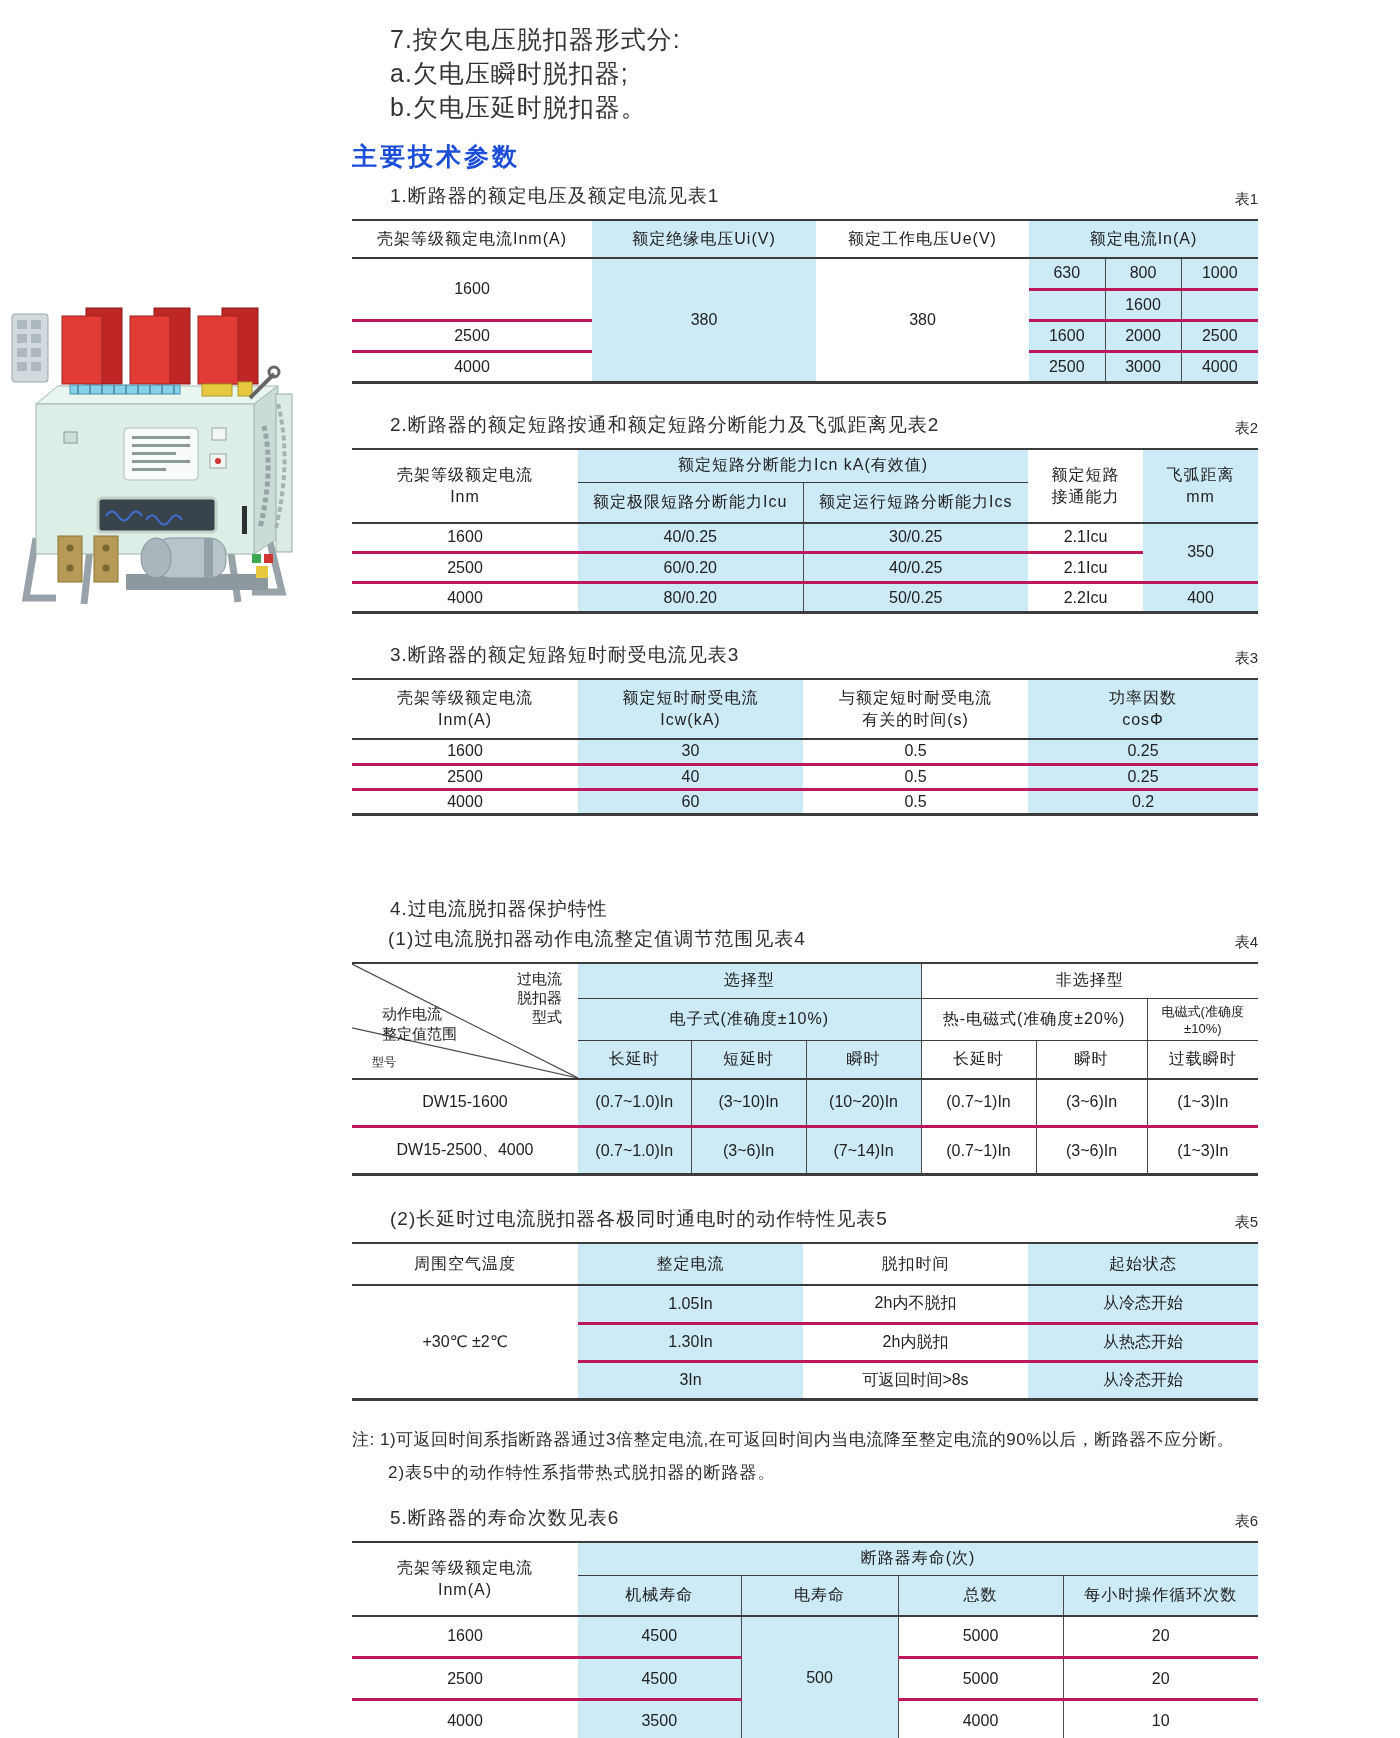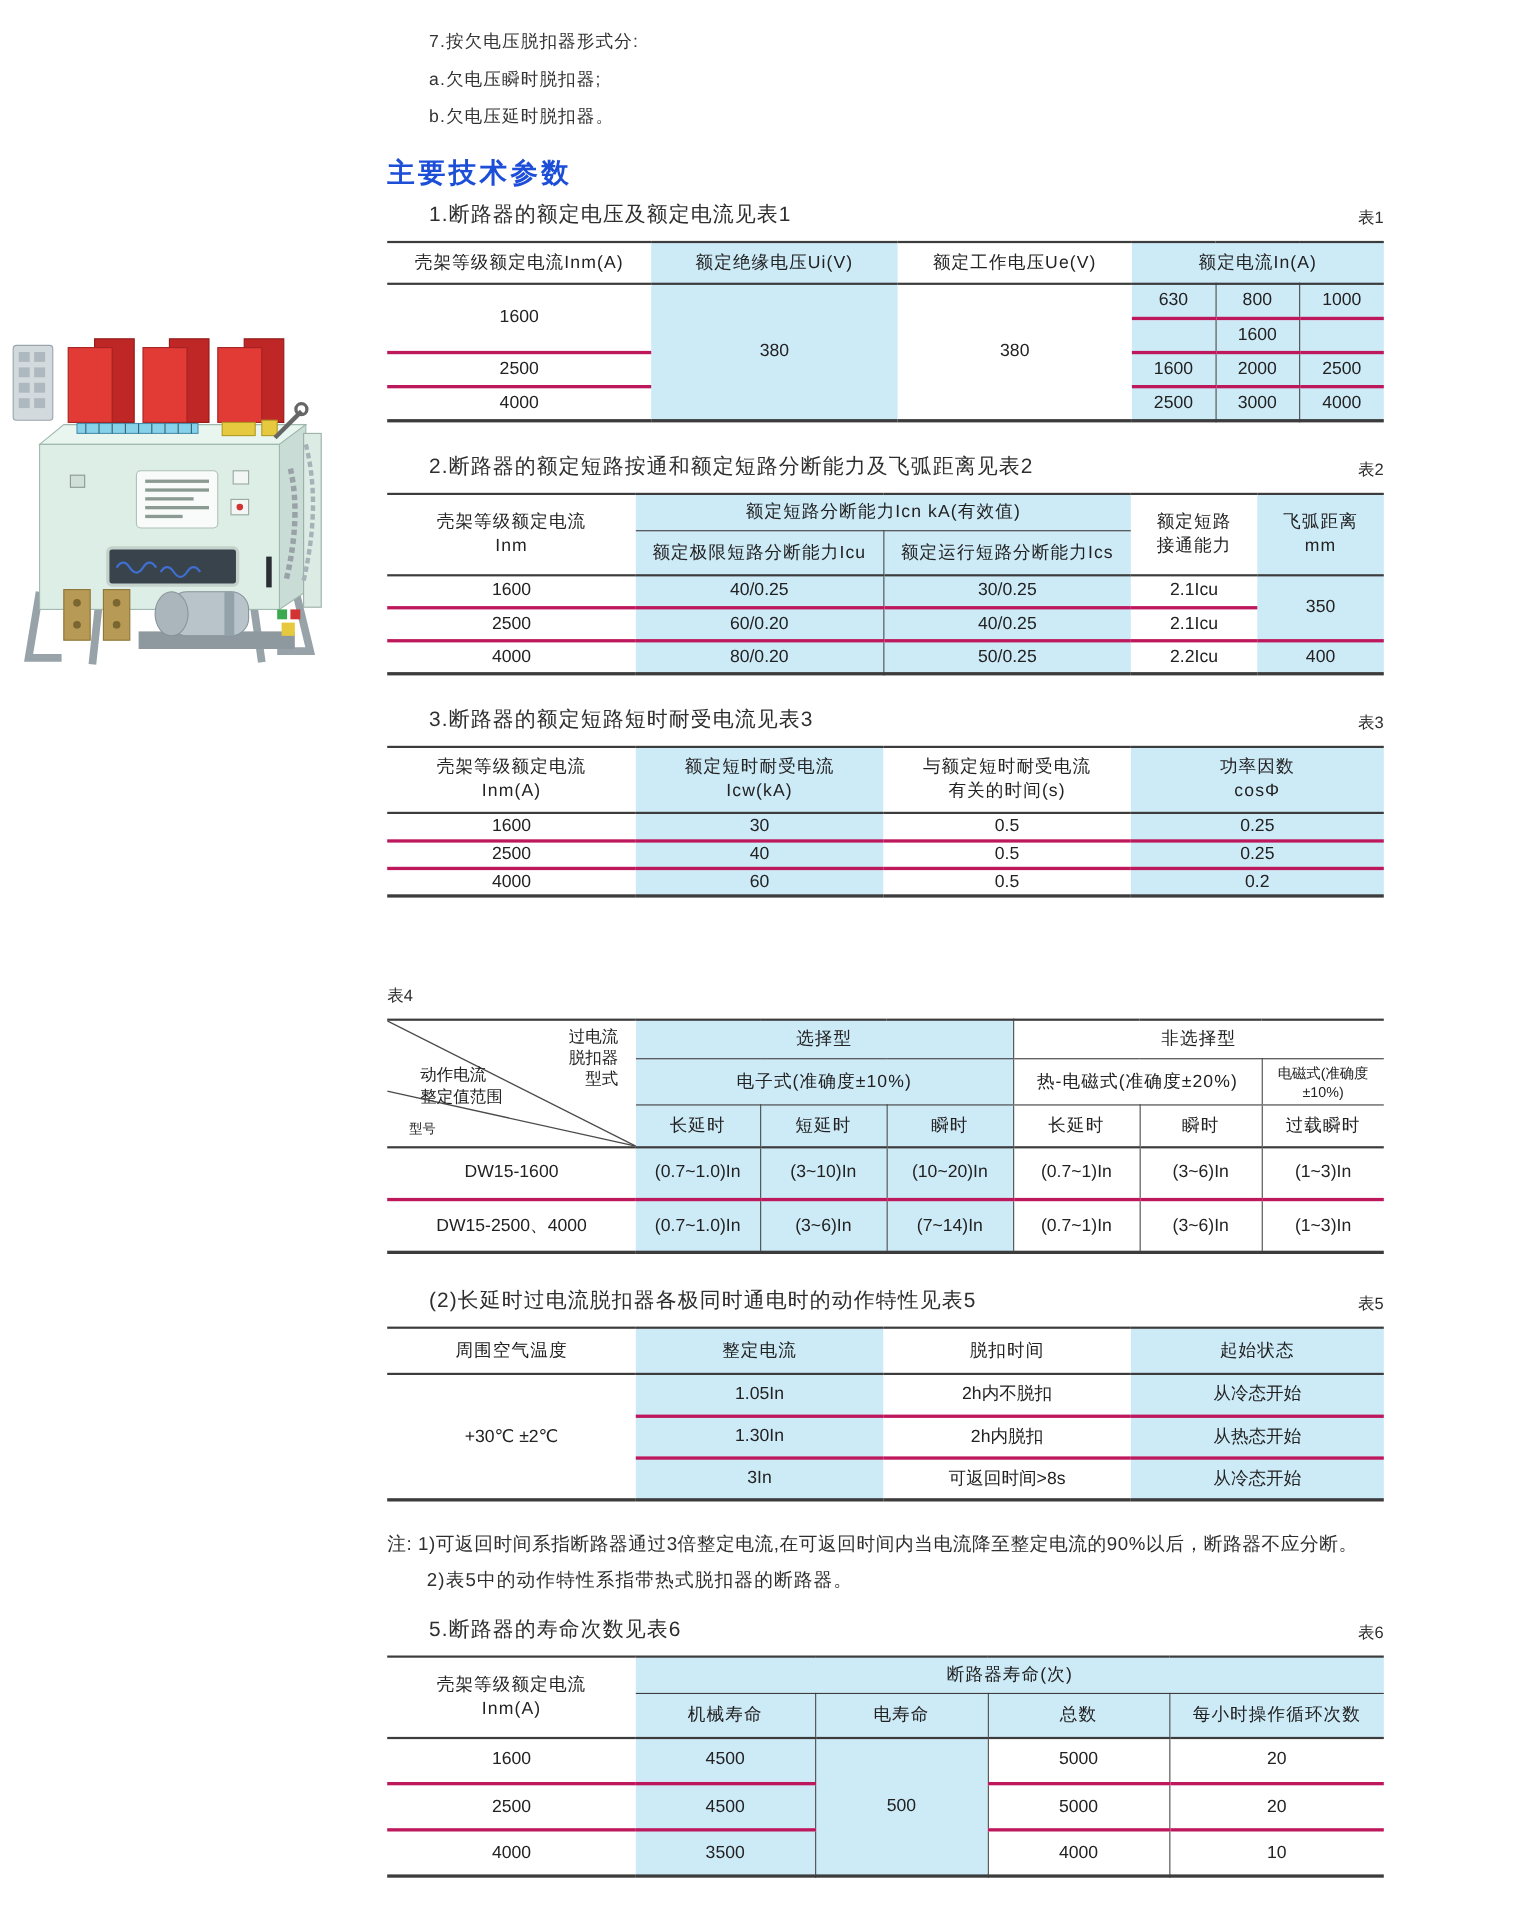--- a/index.html
+++ b/index.html
@@ -2,21 +2,21 @@
 <html><head>
 <meta charset="utf-8">
 <style>
   html,body { margin:0; padding:0; background:#ffffff; }
   body { font-family:"Liberation Sans","DejaVu Sans",sans-serif; color:#2e2e2e; }
   .page { position:relative; width:1400px; height:1738px; background:#fff; overflow:hidden; }
 
   .content { position:absolute; left:352px; top:0; width:906px; }
 
   .intro { padding-top:22px; margin-left:38px; }
-  .intro div { font-size:16px; line-height:34px; letter-spacing:1px; color:#333; }
+  .intro div { font-size:25px; line-height:34px; letter-spacing:1px; color:#333; }
 
   .heading { font-size:25px; font-weight:bold; color:#1d4ed8; letter-spacing:3px; margin:16px 0 8px 0; }
 
   .trow { display:flex; justify-content:space-between; align-items:flex-end; }
   .stitle { font-size:19px; letter-spacing:1px; color:#2e2e2e; margin-left:38px; line-height:30px; }
   .ttag { font-size:15px; color:#2e2e2e; margin-right:0; line-height:24px; }
 
   table { border-collapse:collapse; table-layout:fixed; width:906px; margin-top:8px;
           border-top:2px solid #3c3c3c; border-bottom:3px solid #3c3c3c; }
   th,td { text-align:center; vertical-align:middle; font-weight:normal; padding:0;
@@ -264,20 +264,24 @@
       <tr style="height:25px">
         <td>4000</td>
         <td class="b">60</td>
         <td>0.5</td>
         <td class="b">0.2</td>
       </tr>
     </tbody>
       </table>
 
     <div class="trow" style="margin-top:78px">
+      <div>
+        <div class="stitle">4.过电流脱扣器保护特性</div>
+        <div class="stitle" style="margin-left:36px">(1)过电流脱扣器动作电流整定值调节范围见表4</div>
+      </div>
       <div class="ttag">表4</div>
     </div>
     <table>
       <colgroup>
           <col style="width:226px">
           <col style="width:113px">
           <col style="width:115px">
           <col style="width:115px">
           <col style="width:115px">
           <col style="width:111px">

